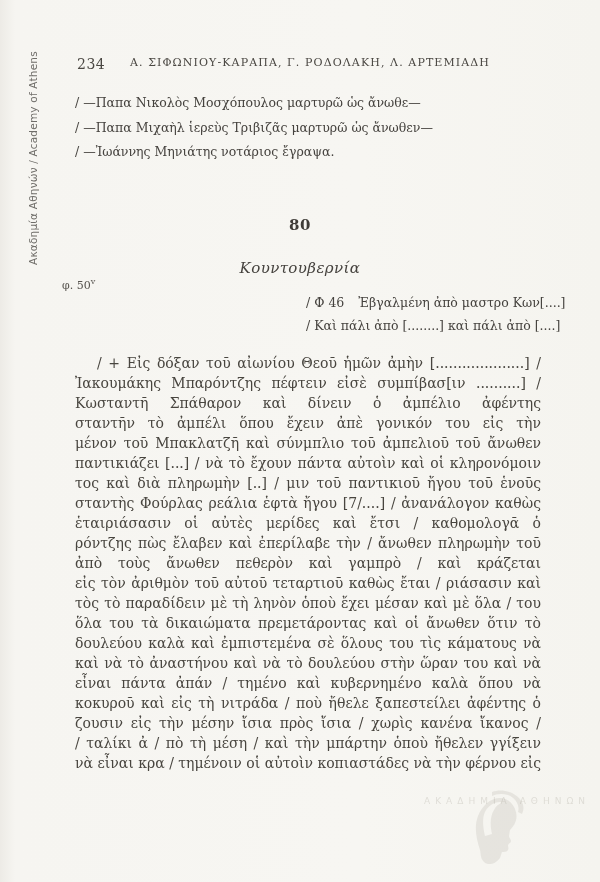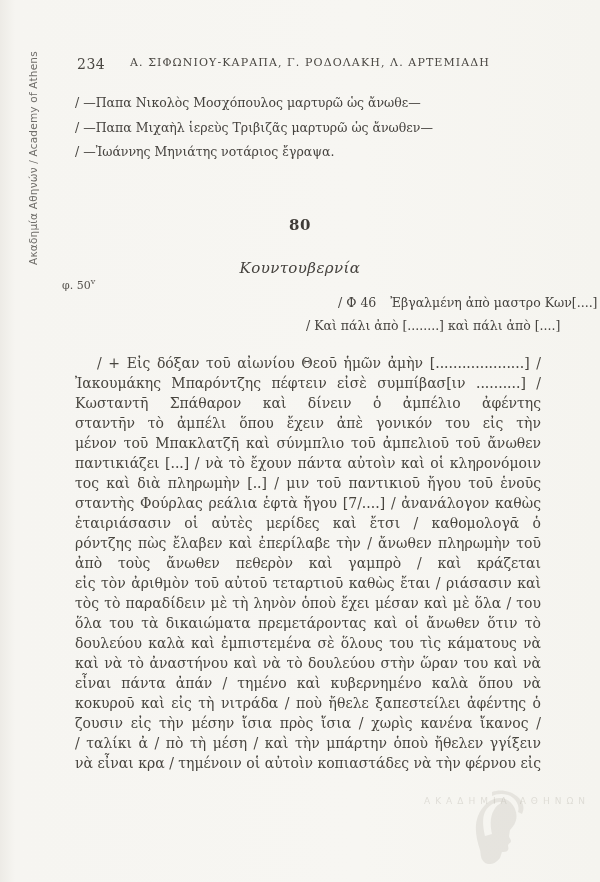--- a/index.html
+++ b/index.html
@@ -26,21 +26,21 @@
   .witness{position:absolute;left:75px;top:91px;width:470px;}
   .witness .w-line{height:24.5px;line-height:24.5px;font-size:12.5px;white-space:nowrap;}
   .section-number{position:absolute;top:216px;left:0;right:0;text-align:center;
     font-size:15px;font-weight:bold;letter-spacing:.5px;color:#3f3c38;}
   .doc-title{position:absolute;top:259px;left:0;right:0;text-align:center;
     font-style:italic;font-size:15px;letter-spacing:.4px;}
   .folio-note{position:absolute;left:62px;top:277px;font-size:11px;color:#55524d;}
   .folio-note sup{font-size:8px;}
   .intro{position:absolute;left:306px;top:292px;width:240px;}
   .intro .i-line{height:22.5px;line-height:22.5px;font-size:12.5px;white-space:nowrap;}
-  .intro .i-label{margin-right:14px;margin-left:32px;}
+  .intro .i-label{margin-right:14px;}
   .transcript{position:absolute;left:75px;top:353px;width:466px;}
   .transcript .t-line{
     height:20px;line-height:20px;font-size:14px;
     text-align:justify;text-align-last:justify;text-justify:inter-word;
     overflow:hidden;white-space:normal;color:#48453f;
   }
   .transcript .t-line.indent{padding-left:22px;box-sizing:border-box;}
   .stamp{position:absolute;left:400px;top:788px;width:190px;height:90px;pointer-events:none;}
   .stamp-text{
     position:absolute;left:0;top:8px;width:190px;text-align:right;

